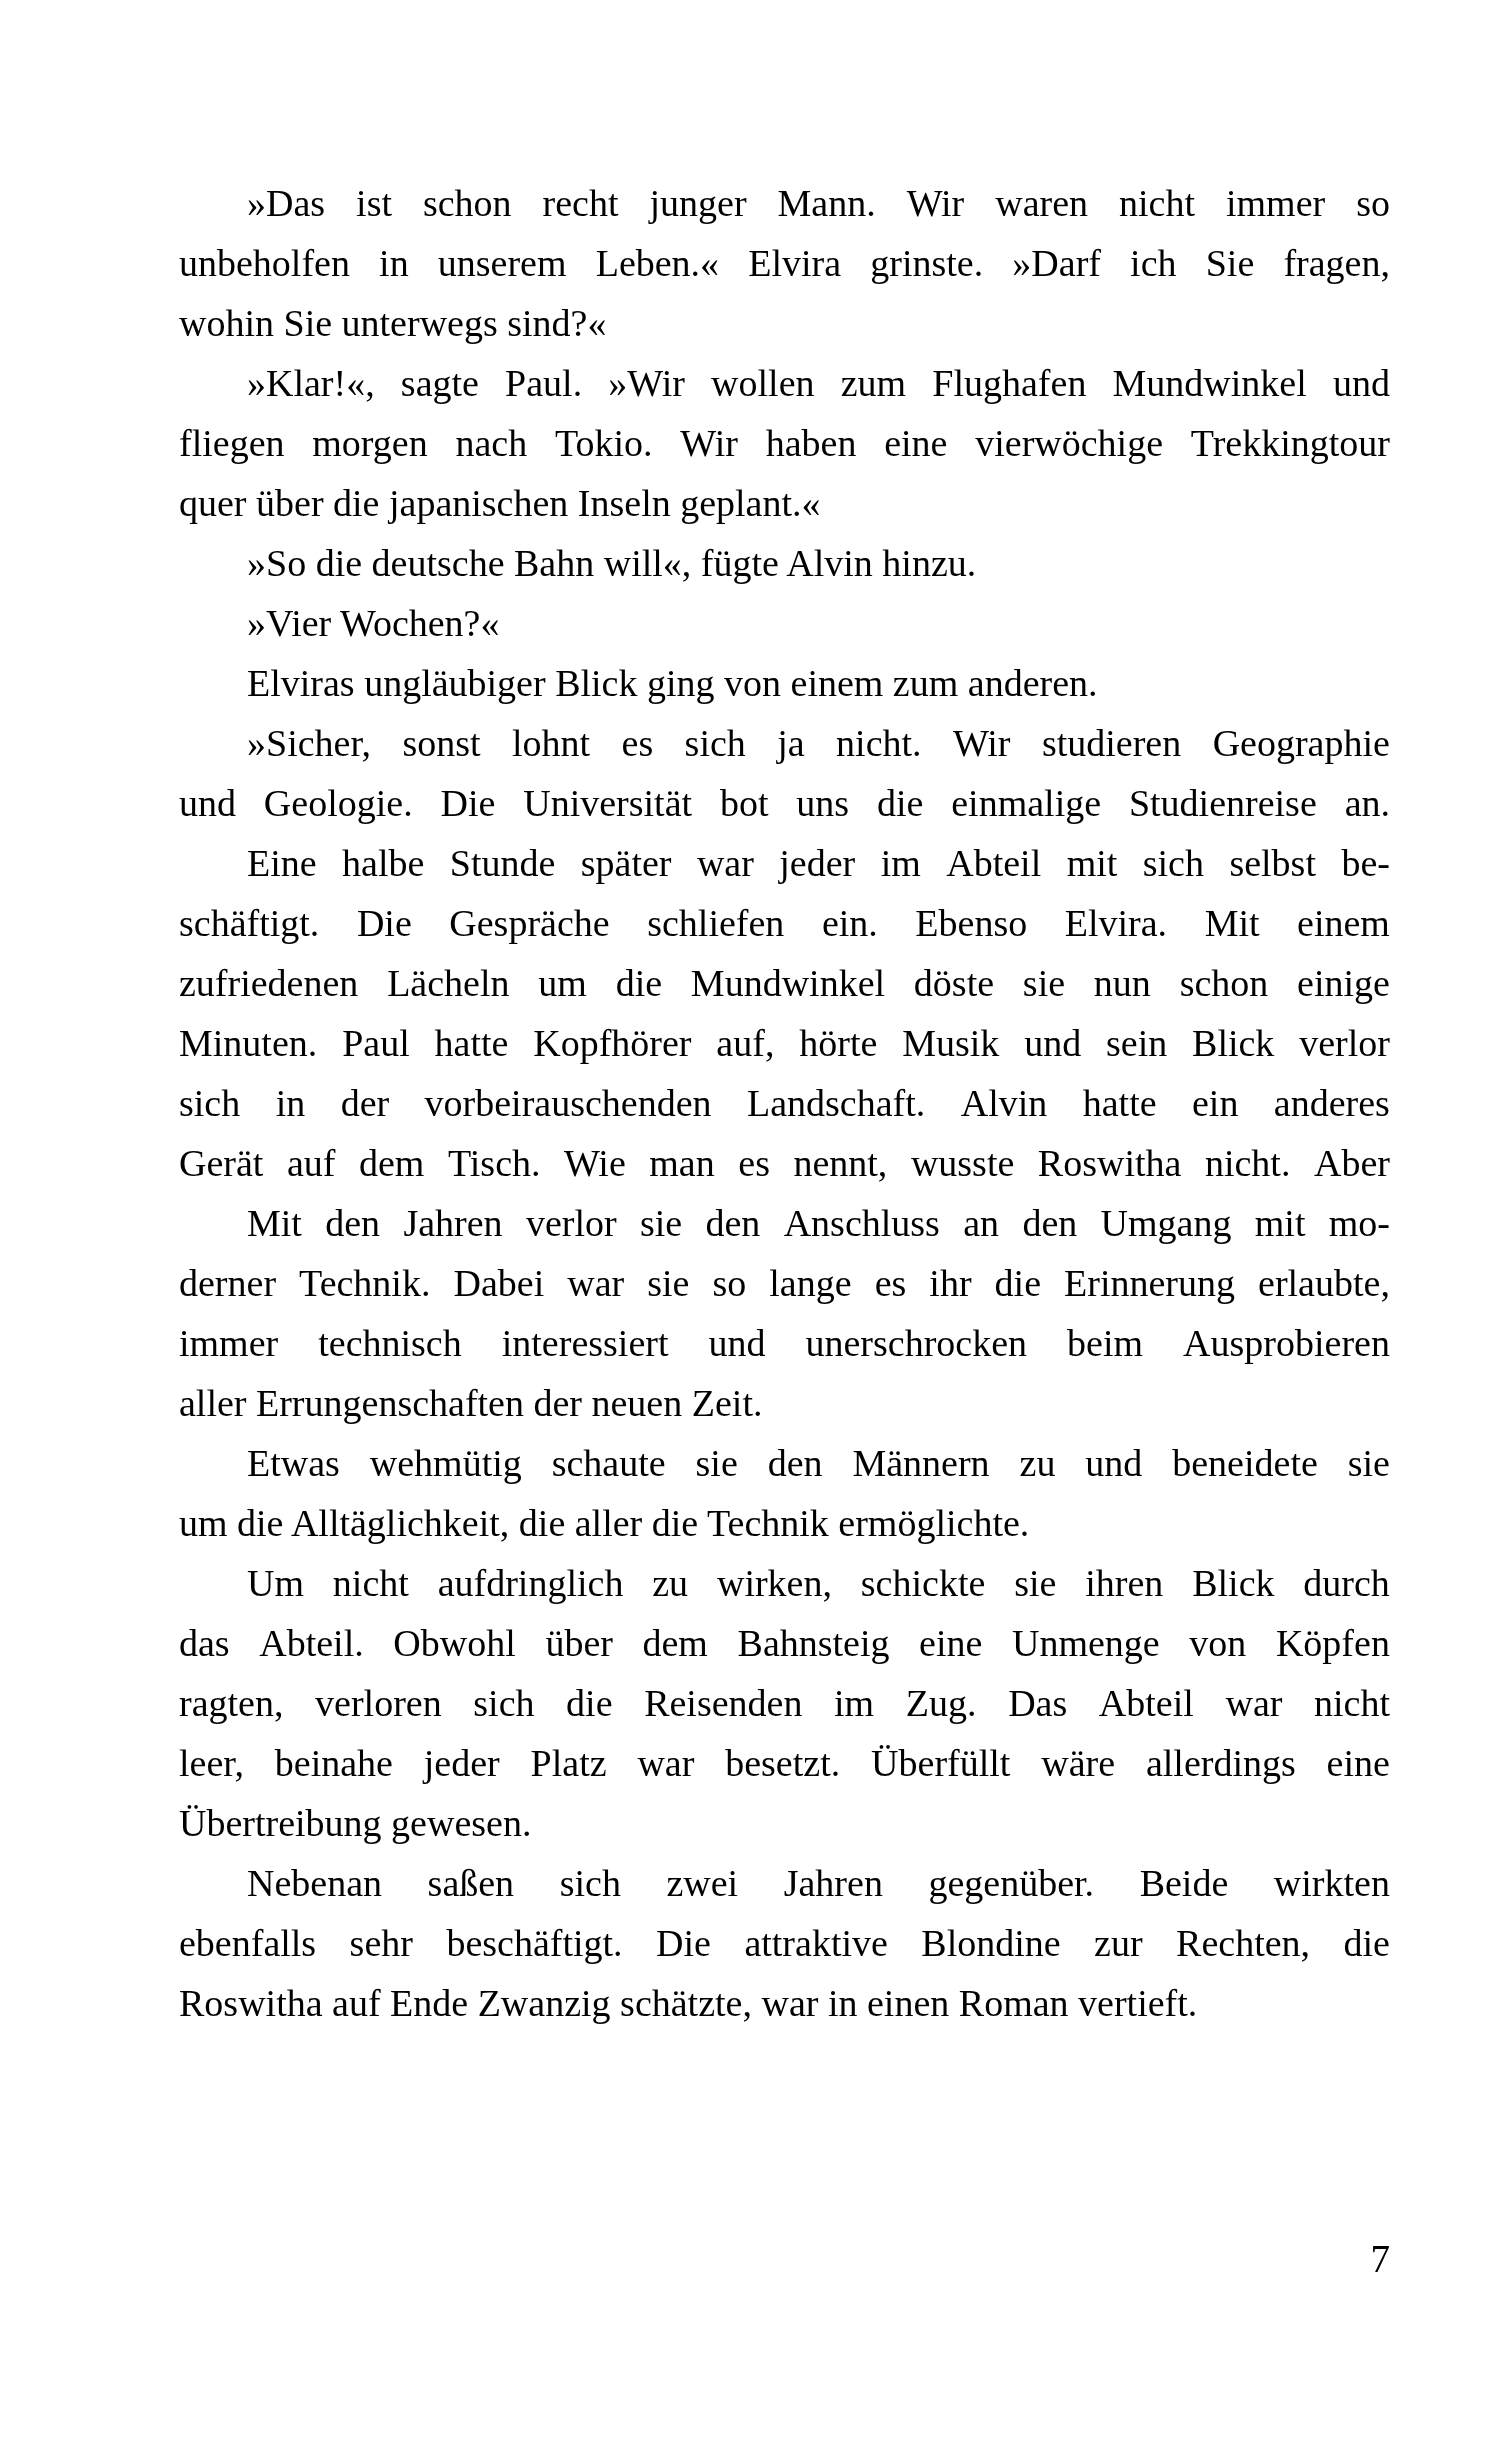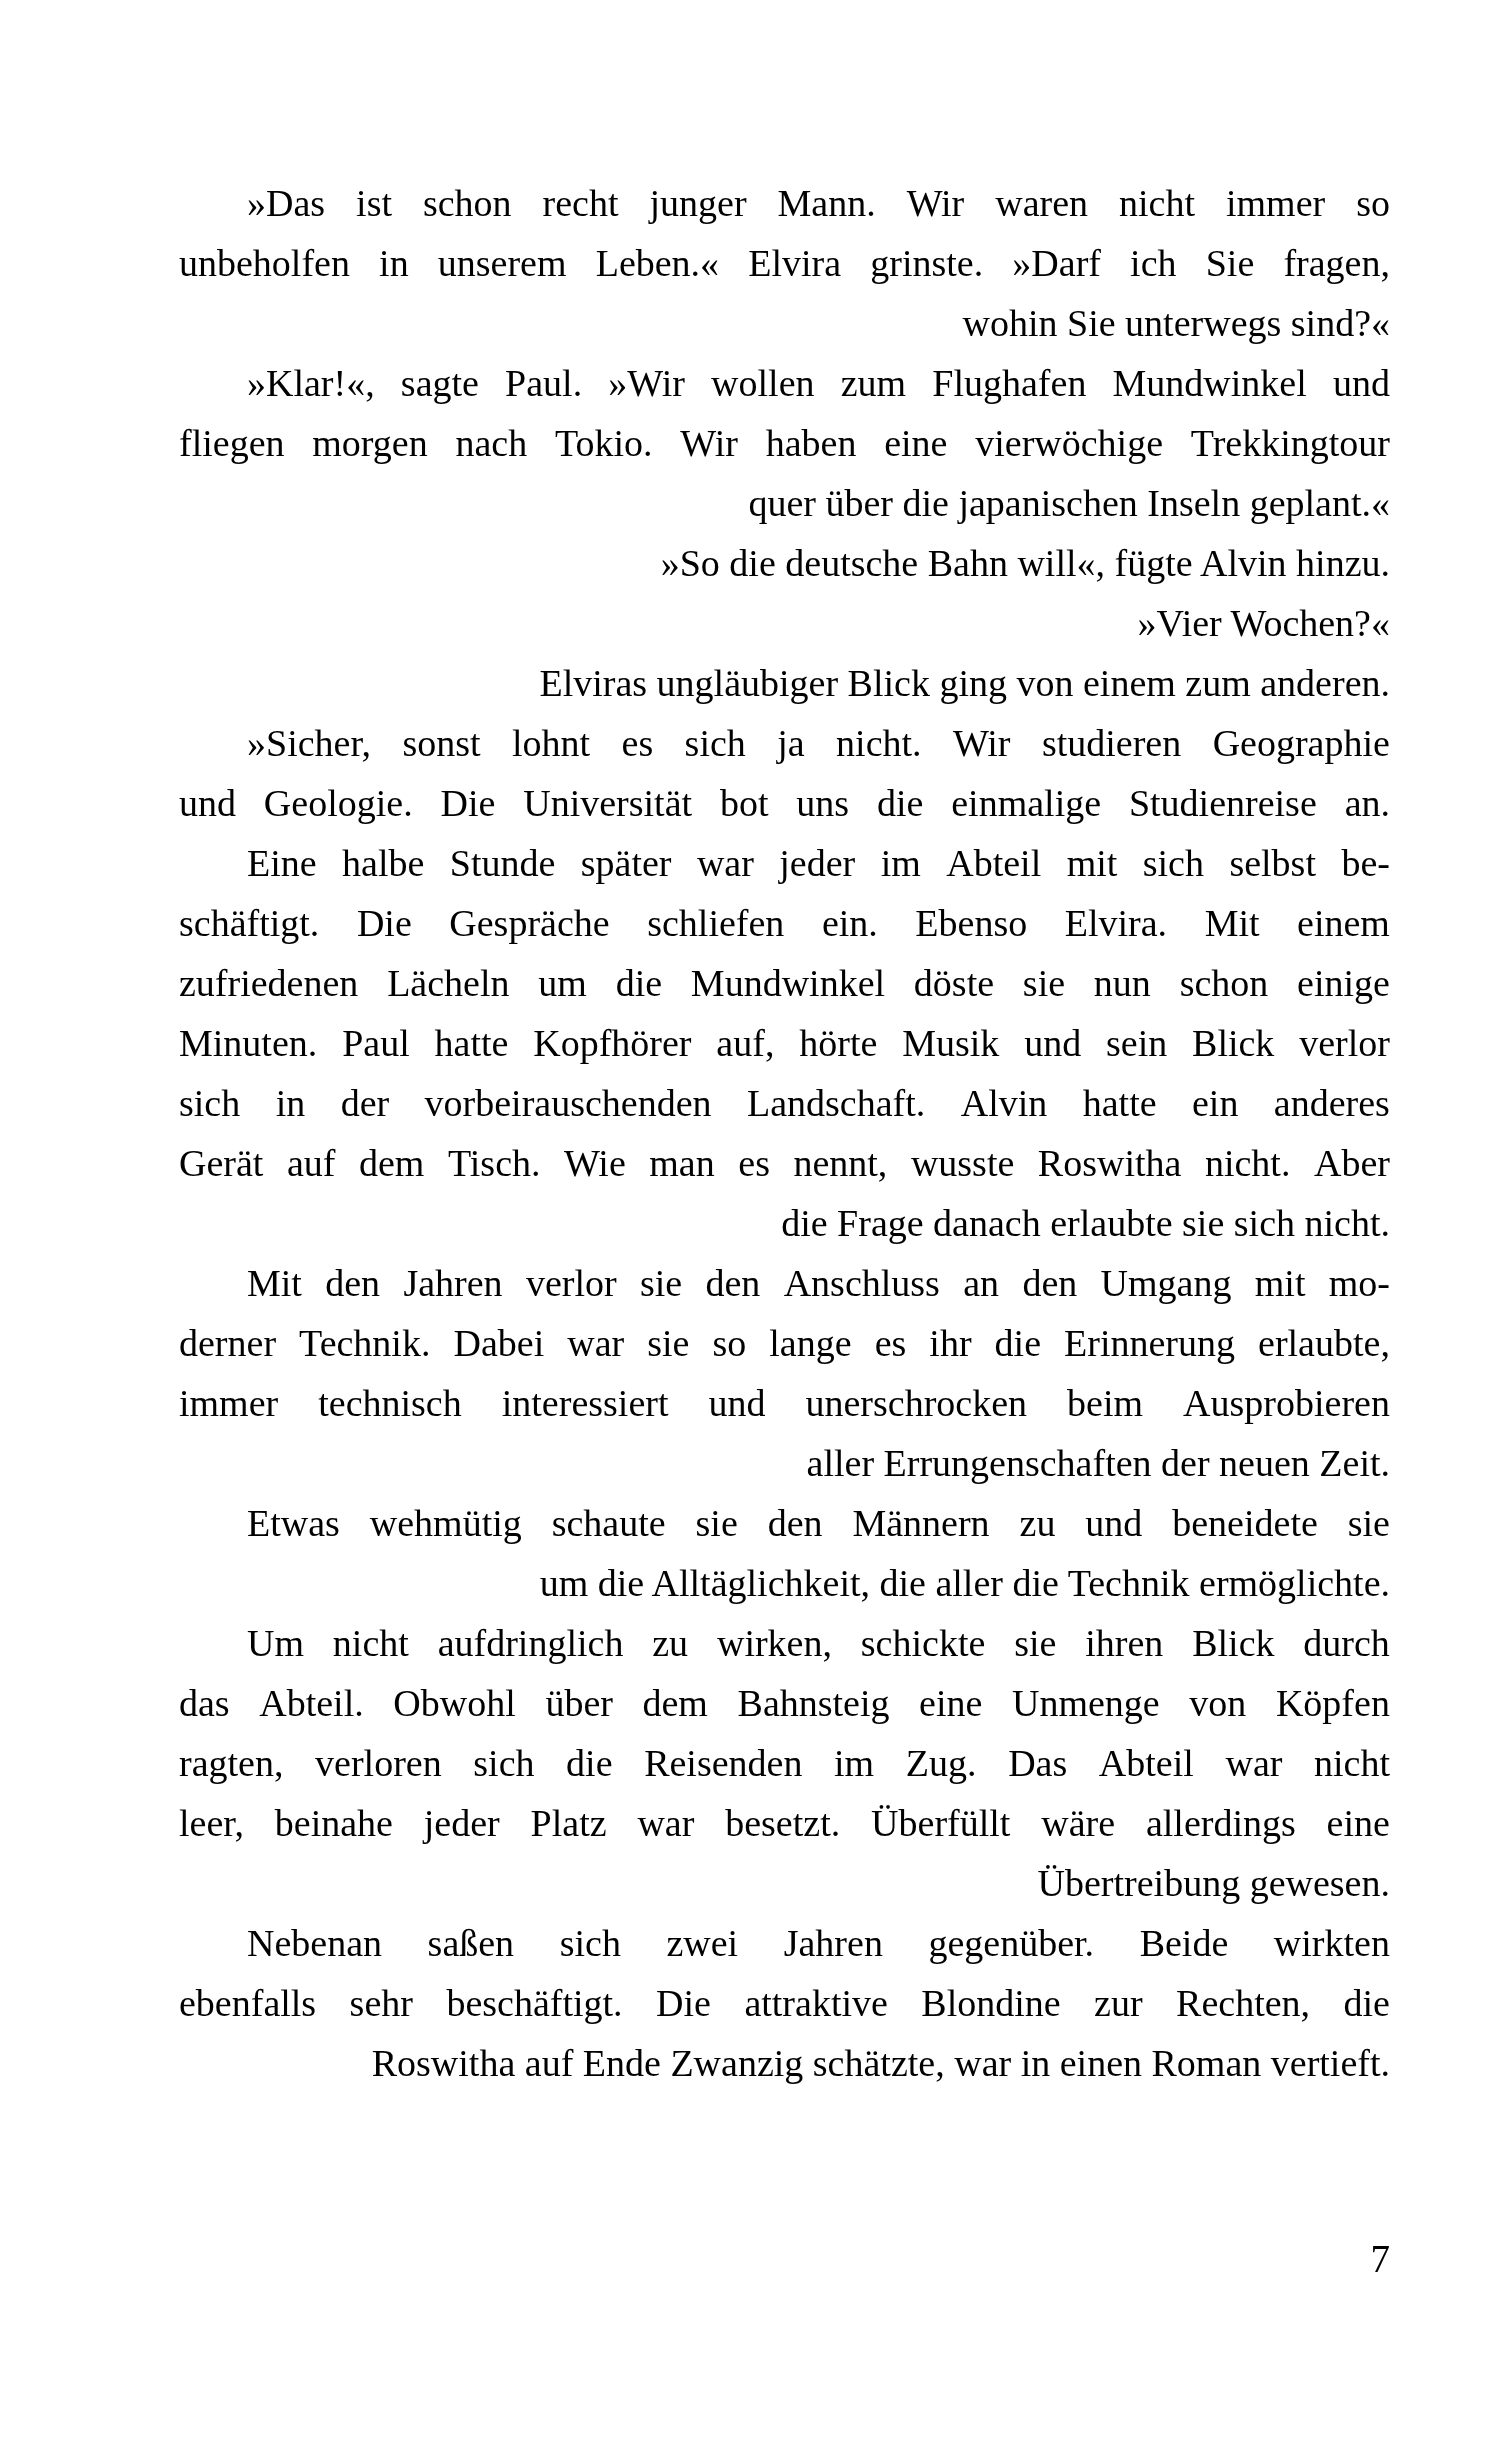--- a/index.html
+++ b/index.html
@@ -23,21 +23,20 @@
   .text-block {
     position: absolute;
     left: 179px;
     top: 173px;
     width: 1211px;
     font-size: 38px;
   }
   .line {
     height: 60px;
     line-height: 60px;
-    text-align: right;
   }
   .line.justify {
     display: flex;
     justify-content: space-between;
     white-space: nowrap;
   }
   .line.indent {
     padding-left: 68px;
   }
   .page-number {
@@ -199,21 +198,20 @@
         <span>Tisch.</span>
         <span>Wie</span>
         <span>man</span>
         <span>es</span>
         <span>nennt,</span>
         <span>wusste</span>
         <span>Roswitha</span>
         <span>nicht.</span>
         <span>Aber</span>
       </div>
-      <div class="line last">die Frage danach erlaubte sie sich nicht.</div>
       <div class="line indent justify">
         <span>Mit</span>
         <span>den</span>
         <span>Jahren</span>
         <span>verlor</span>
         <span>sie</span>
         <span>den</span>
         <span>Anschluss</span>
         <span>an</span>
         <span>den</span>

